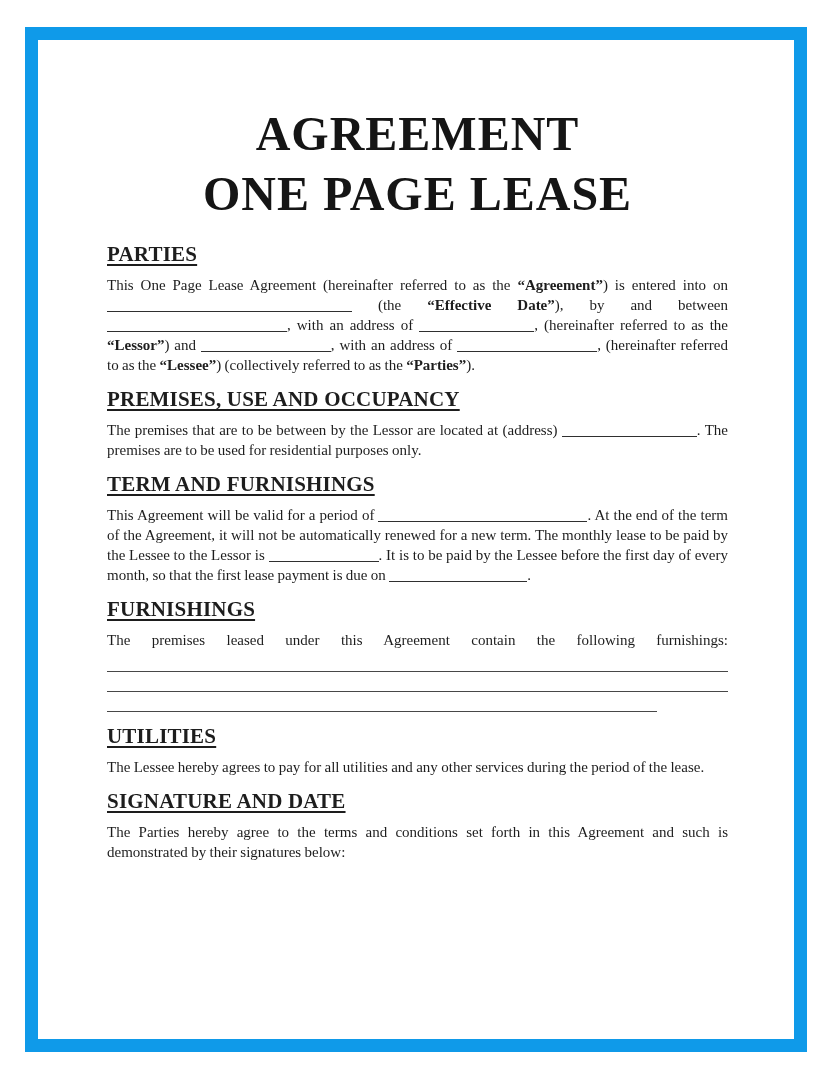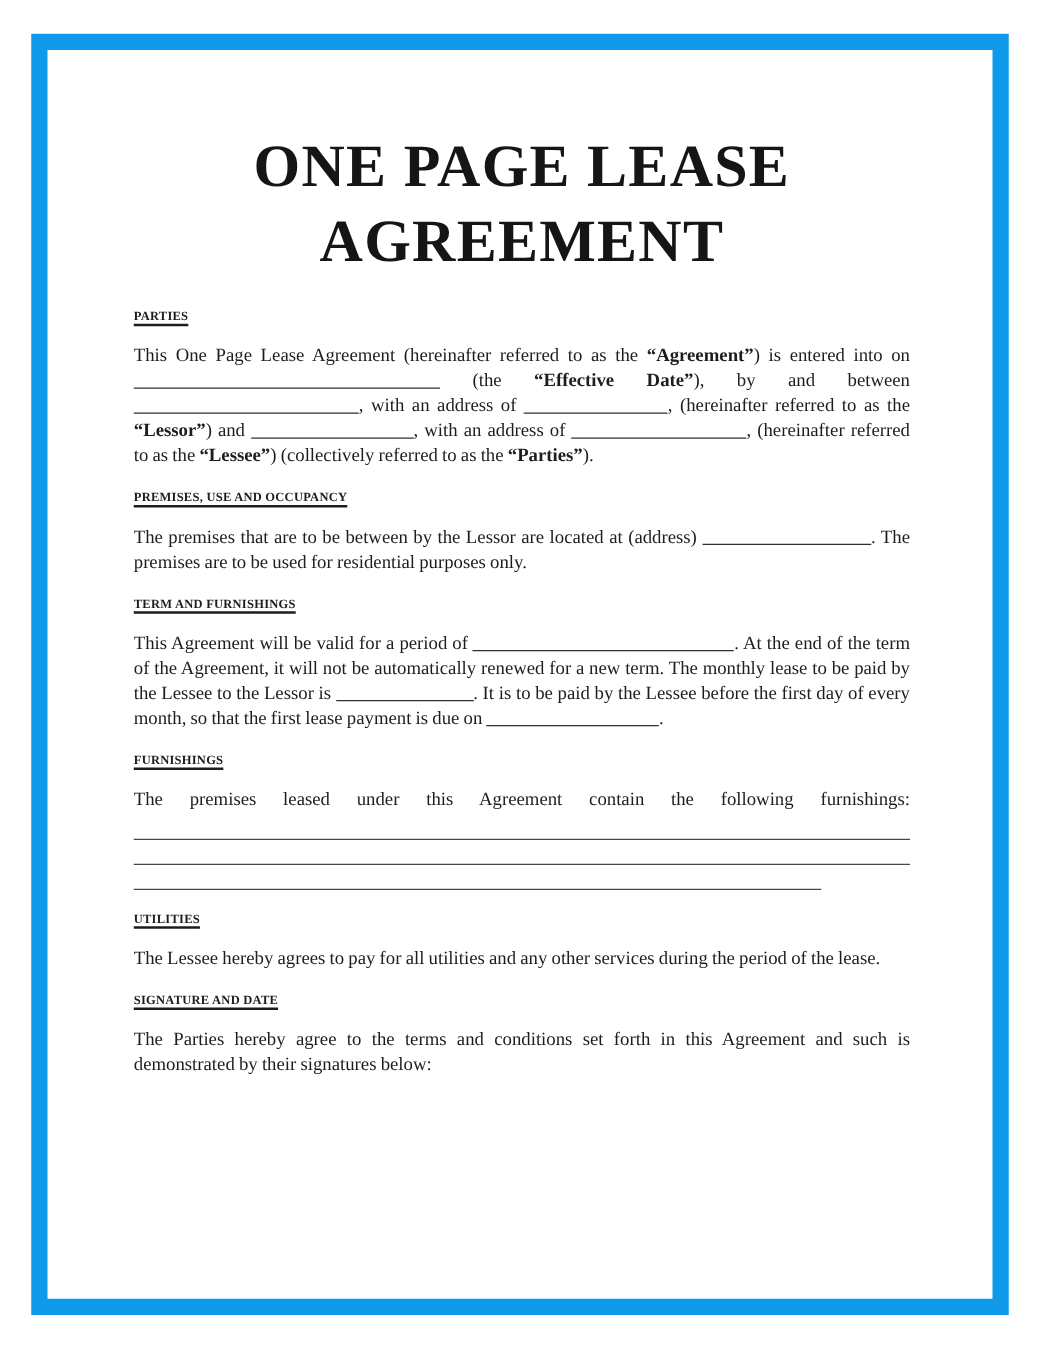--- a/index.html
+++ b/index.html
@@ -25,21 +25,21 @@
     font-weight: bold;
     font-size: 48px;
     line-height: 60px;
     letter-spacing: 1px;
     margin: 0 0 20px 0;
     color: #151515;
   }
   .title .title-line { display: block; }
   .section-heading {
     font-weight: bold;
-    font-size: 10px;
+    font-size: 21px;
     line-height: 20px;
     letter-spacing: 0.2px;
     margin: 14px 0 11px 0;
     text-decoration: underline;
     text-decoration-thickness: 1.5px;
     text-underline-offset: 3px;
   }
   .doc-paragraph {
     margin: 0;
     font-size: 15px;
@@ -60,22 +60,22 @@
     height: 19px;
     border-bottom: 1.5px solid #474747;
   }
 </style>
 </head>
 <body style="color: rgb(29, 29, 29);">
 
 <div class="frame" style="border-color: rgb(15, 154, 233);">
   <div class="content">
     <h1 class="title">
+      <span class="title-line">AGREEMENT</span>
       <span class="title-line">ONE PAGE LEASE</span>
-      <span class="title-line">AGREEMENT</span>
     </h1>
     <div>
         <section>
           <div class="section-heading">PARTIES</div>
           <p class="doc-paragraph"><span>This One Page Lease Agreement (hereinafter referred to as the </span><span class="bold">“Agreement”</span><span>) is entered into on </span><span class="blank" style="width: 245px;"></span><span> (the </span><span class="bold">“Effective Date”</span><span>), by and between </span><span class="blank" style="width: 180px;"></span><span>, with an address of </span><span class="blank" style="width: 115px;"></span><span>, (hereinafter referred to as the </span><span class="bold">“Lessor”</span><span>) and </span><span class="blank" style="width: 130px;"></span><span>, with an address of </span><span class="blank" style="width: 140px;"></span><span>, (hereinafter referred to as the </span><span class="bold">“Lessee”</span><span>) (collectively referred to as the </span><span class="bold">“Parties”</span><span>).</span></p>
         </section>
         <section>
           <div class="section-heading">PREMISES, USE AND OCCUPANCY</div>
           <p class="doc-paragraph"><span>The premises that are to be between by the Lessor are located at (address) </span><span class="blank" style="width: 135px;"></span><span>. The premises are to be used for residential purposes only.</span></p>
         </section>

